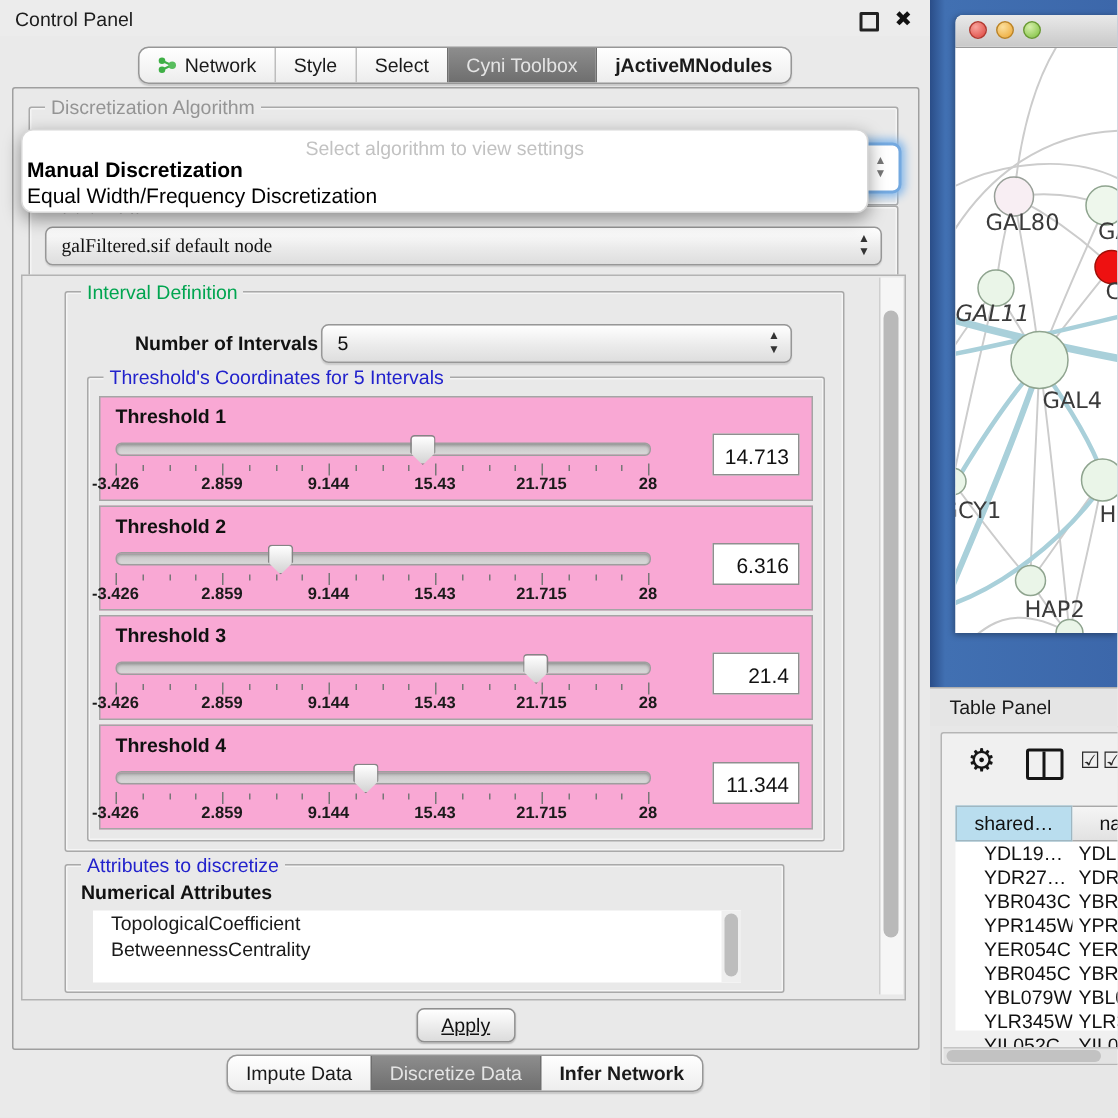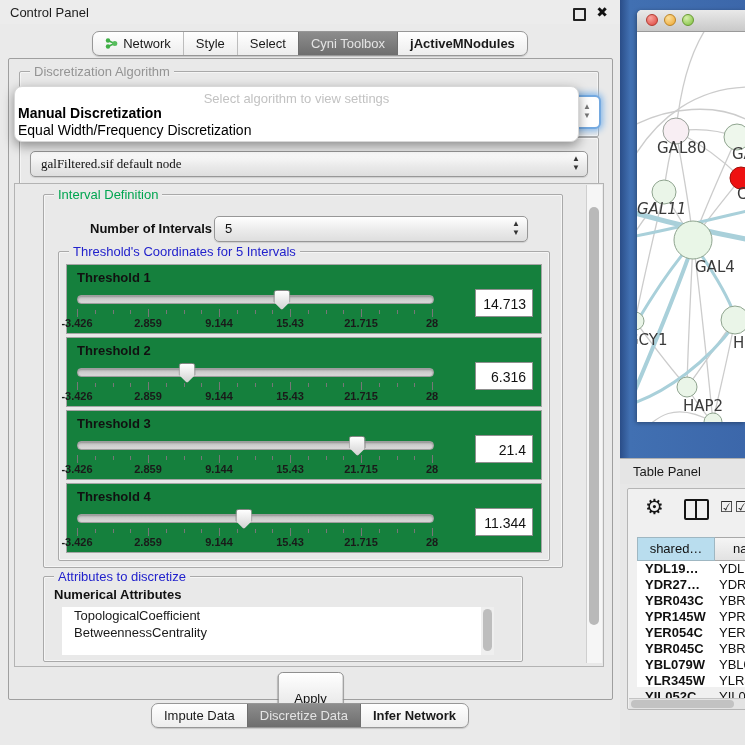--- a/index.html
+++ b/index.html
@@ -45,21 +45,21 @@
   #scrollregion{position:absolute;left:5px;top:124px;width:588px;height:482px;border:1px solid #b3b3b3;background:#e9e9e9;}
   .vsb{position:absolute;right:1px;top:1px;width:15px;height:478px;background:#f6f6f6;border-left:1px solid #cfcfcf;}
   .vsb .thumb-v{position:absolute;left:2px;width:10px;border-radius:6px;background:#b9b9b9;}
   
   #intervalgrp{left:28px;top:10px;width:518px;height:372px;}
   #intervalgrp>.glabel{color:#00a550;}
   #numlabel{position:absolute;left:46px;top:26px;font-size:13px;font-weight:bold;color:#111;}
   #numcombo{left:170px;top:21px;width:312px;}
   #thrgrp{left:14px;top:56px;width:490px;height:308px;}
   #thrgrp>.glabel{color:#2222cc;}
-  .tpanel{position:absolute;left:7px;width:474px;height:68px;border:1px solid #a5a5a5;background:#15803d;}
+  .tpanel{position:absolute;left:7px;width:474px;height:68px;border:1px solid #a5a5a5;background:#f9a8d4;}
   .tlabel{position:absolute;left:10px;top:5px;font-size:13px;font-weight:bold;color:#111;}
   .slider{position:absolute;left:10px;top:30px;width:355px;height:9px;}
   .track{position:absolute;left:0;top:0;width:100%;height:7px;border-radius:4px;border:1px solid #9e9e9e;
        background:linear-gradient(#c2c2c2,#dadada);box-shadow:inset 0 1px 2px rgba(0,0,0,.25);}
   .thumb{position:absolute;top:-5px;width:15px;height:18px;transform:translateX(-50%);
        background:linear-gradient(#ffffff,#d3d3d3);border:1px solid #858585;border-radius:3px;
        clip-path:polygon(0 0,100% 0,100% 58%,50% 100%,0 58%);}
   .ticks{position:absolute;left:10px;top:44px;width:355px;height:9px;}
   .tick{position:absolute;top:1px;width:1px;height:4px;background:#777;}
   .tick.major{height:8px;top:0;}
@@ -69,21 +69,21 @@
        font-size:14px;color:#111;text-align:right;line-height:28px;padding-right:6px;box-sizing:border-box;}
   
   #attrgrp{left:28px;top:392px;width:478px;height:84px;}
   #attrgrp>.glabel{color:#2222cc;}
   #numattr{position:absolute;left:10px;top:10px;font-size:13px;font-weight:bold;color:#111;}
   #attrlist{position:absolute;left:18px;top:30px;width:432px;height:48px;background:#fff;overflow:hidden;}
   #attrlist .item{font-size:13px;color:#1a1a1a;padding:1px 0 1px 12px;}
   #attrlist .lsb{position:absolute;right:0;top:0;width:13px;height:48px;background:#efefef;}
   #attrlist .lsb .thumb-v{position:absolute;left:2px;top:2px;width:9px;height:42px;border-radius:5px;background:#bdbdbd;}
   
-  #applybtn{position:absolute;left:50%;transform:translateX(-50%);top:613px;padding:18px 16px;font-size:13px;color:#111;
+  #applybtn{position:absolute;left:50%;transform:translateX(-50%);top:613px;padding:3px 16px;font-size:13px;color:#111;
        background:linear-gradient(#ffffff,#dcdcdc);border:1px solid #8f8f8f;border-radius:5px;box-shadow:0 1px 1px rgba(0,0,0,.2);text-decoration:underline;}
   
   #bluepane{position:absolute;left:620px;top:0;width:125px;height:458px;
        background:linear-gradient(90deg,#2a4d88 0,#4170b2 10px,#3c67aa 100%);}
   #netwin{position:absolute;left:637px;top:10px;width:108px;height:412px;background:#fff;border-radius:5px 0 0 0;
        box-shadow:-1px 1px 4px rgba(0,0,0,.35);}
   #wintitle{position:absolute;left:0;top:0;width:100%;height:21px;border-radius:5px 0 0 0;
        background:linear-gradient(#e9e9e9,#c9c9c9);border-bottom:1px solid #9a9a9a;}
   .light{position:absolute;top:4px;width:12px;height:12px;border-radius:50%;box-sizing:border-box;}
   .lr{left:9px;background:radial-gradient(circle at 35% 30%,#f8a49d,#dd433c);border:1px solid #b23a31;}
@@ -103,21 +103,21 @@
   .splitic{position:absolute;left:56px;top:10px;width:21px;height:17px;border:2px solid #151515;border-radius:2px;}
   .splitic:after{content:"";position:absolute;left:9px;top:0;width:2px;height:17px;background:#151515;}
   .cbx{position:absolute;top:9px;font-size:15px;color:#2a2a2a;}
   #table{position:absolute;left:9px;top:48px;width:200px;height:150px;background:#fff;}
   #thead{display:flex;height:24px;}
   #thead .hc{box-sizing:border-box;border:1px solid #9fb7c2;font-size:13px;color:#111;
        text-align:center;line-height:22px;overflow:hidden;}
   #thead .hc.c1{width:78px;background:#b9ddee;}
   #thead .hc.c2{width:78px;background:linear-gradient(#f5f5f5,#e2e2e2);border-color:#a9a9a9;border-left:none;text-align:left;padding-left:18px;}
   .trow{display:flex;height:16px;font-size:13px;color:#111;}
-  .trow .c1{width:78px;padding-left:8px;box-sizing:border-box;overflow:hidden;font-weight:bold;}
+  .trow .c1{width:78px;padding-left:19px;box-sizing:border-box;overflow:hidden;}
   .trow .c2{width:78px;padding-left:4px;box-sizing:border-box;overflow:hidden;}
   #hsb{position:absolute;left:1px;top:209px;width:116px;height:10px;background:#e3e3e3;border-top:1px solid #c4c4c4;}
   #hsb .thumb-h{position:absolute;left:2px;top:1px;width:103px;height:8px;border-radius:4px;background:#c2c2c2;}
 </style>
 </head>
 <body>
 
 <div id="app">
 
   <div id="left">

